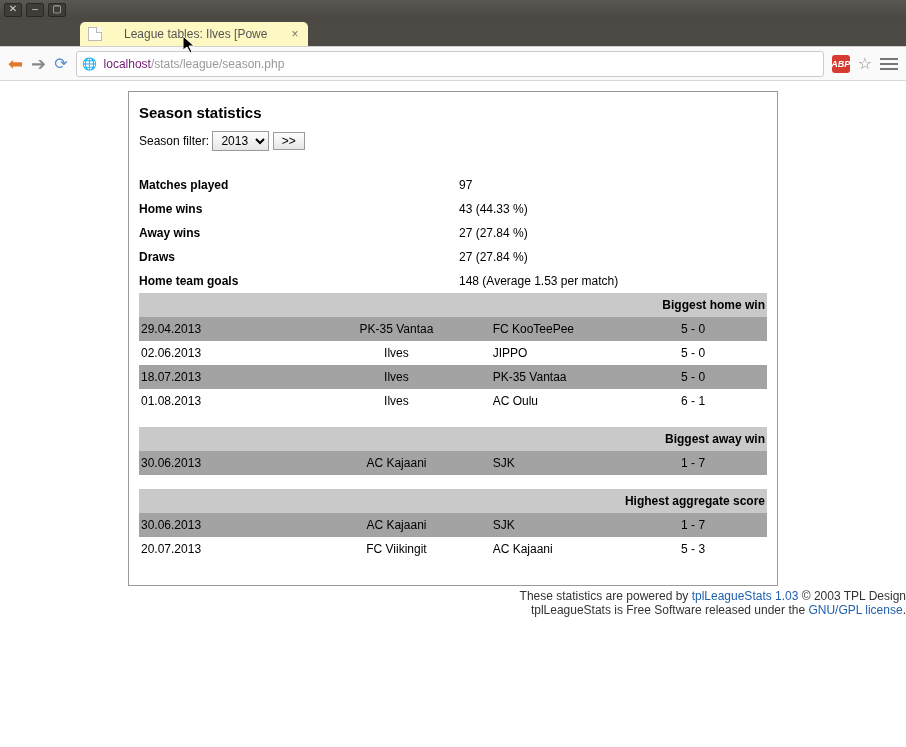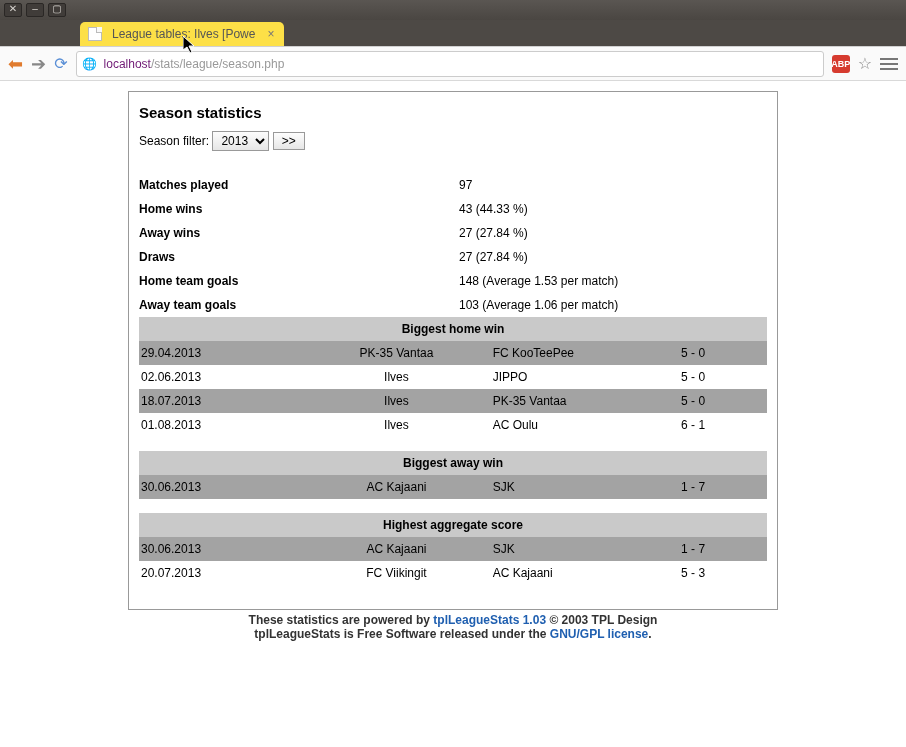--- a/index.html
+++ b/index.html
@@ -36,29 +36,29 @@
   }
   
   .tabstrip {
     height: 26px;
     background: #4d4945;
     display: flex; align-items: flex-end;
     padding-left: 80px;
   }
   .tab {
     height: 24px;
-    background: #fde047;
+    background: #fef9c3;
     border-top-left-radius: 5px;
     border-top-right-radius: 5px;
     min-width: 190px;
     display: flex; align-items: center;
     padding: 8px 8px;
     font-size: 12px;
     color: #555;
-    gap: 10px;
+    gap: 22px;
     cursor: default;
   }
   .tab .pageicon {
     width: 14px; height: 14px; border: 1px solid #bbb;
     position: relative; background:#fff;
   }
   .tab .pageicon::after{
     content:""; position:absolute; right:-1px; top:-1px; width:5px;height:5px;
     background:#f8f8f8; border-left:1px solid #bbb; border-bottom:1px solid #bbb;
   }
@@ -82,21 +82,21 @@
   }
   .omnibox {
     flex:1; height:26px; border:1px solid #ccc; border-radius:3px;
     background:#fff; display:flex; align-items:center; padding:0 6px; gap:6px;
   }
   .omnibox .globe{ color:#888; }
   .urlhost { color:#701a75; }
   .urlpath { color:#999; }
   .abp {
     width:18px;height:18px; background:#d63b2f; color:#fff; font-size:9px;
-    font-weight:bold; border-radius:3px; display:flex;align-items:center;justify-content:center;
+    font-weight:bold; border-radius:3px; display:flex;align-items:center;justify-content:center;font-style:italic;
   }
   .star { color:#888; font-size:16px; cursor:pointer;}
   .menu3 { width:18px; display:flex; flex-direction:column; gap:3px; cursor:pointer;}
   .menu3 div{height:2px;background:#777;}
   .viewport {
     flex:1; background:#fff;
     padding: 10px 0 20px 0;
     overflow:auto;
   }
   .content {
@@ -118,30 +118,30 @@
     padding:1px 4px;
   }
   .gobtn { cursor:pointer; padding:1px 8px; }
   .inner { padding: 6px 10px 12px 10px; }
   h2.section-title { font-size:15px; margin:6px 0 10px 0; }
   .filterrow { font-size:12px; margin-bottom:10px;}
   table.stats { width:100%; border-collapse:collapse; font-size:12px;margin-top:22px;}
   table.stats td { padding:5px 0; vertical-align:top;}
   table.stats td.lbl { font-weight:bold; width:320px;}
   .greyhead td, .greyhead th {
-    background:#c9c9c9; font-weight:bold; text-align:center; padding:5px 2px;
+    background:#c9c9c9; font-weight:bold; text-align:right; padding:5px 2px;
   }
   table.matches { width:100%; border-collapse:collapse; font-size:12px; margin-bottom:14px;}
   table.matches td { padding:5px 2px; }
   table.matches td.date{ width:26%; text-align:left;}
   table.matches td.ht{ width:30%; text-align:center;}
   table.matches td.at{ width:30%; text-align:left;}
   table.matches td.sc{ width:14%; text-align:left;}
   tr.hl td { background:#a3a3a3; }
-  .footer { text-align:center; font-size:12px; padding:3px 0; color:#333;font-weight:bold;}
+  .footer { text-align:right; font-size:12px; padding:3px 0; color:#333;}
   .footer a{ color:#1f5fb0; text-decoration:none;}
   .cursor {
     position:absolute; pointer-events:none;
   }
   .window { position:relative; }
 </style>
 </head>
 <body>
 
 <div class="window">
@@ -211,24 +211,20 @@
                   <td>27 (27.84 %)</td>
                 </tr>
                 <tr>
                   <td class="lbl">Draws</td>
                   <td>27 (27.84 %)</td>
                 </tr>
                 <tr>
                   <td class="lbl">Home team goals</td>
                   <td>148 (Average 1.53 per match)</td>
                 </tr>
-                <tr>
-                  <td class="lbl">Away team goals</td>
-                  <td>103 (Average 1.06 per match)</td>
-                </tr>
               </tbody>
           </table>
 
           <table class="matches">
             <tbody>
                 <tr class="greyhead">
                   <td colspan="4">Biggest home win</td>
                 </tr>
             </tbody>
               <tbody id="home-body">

